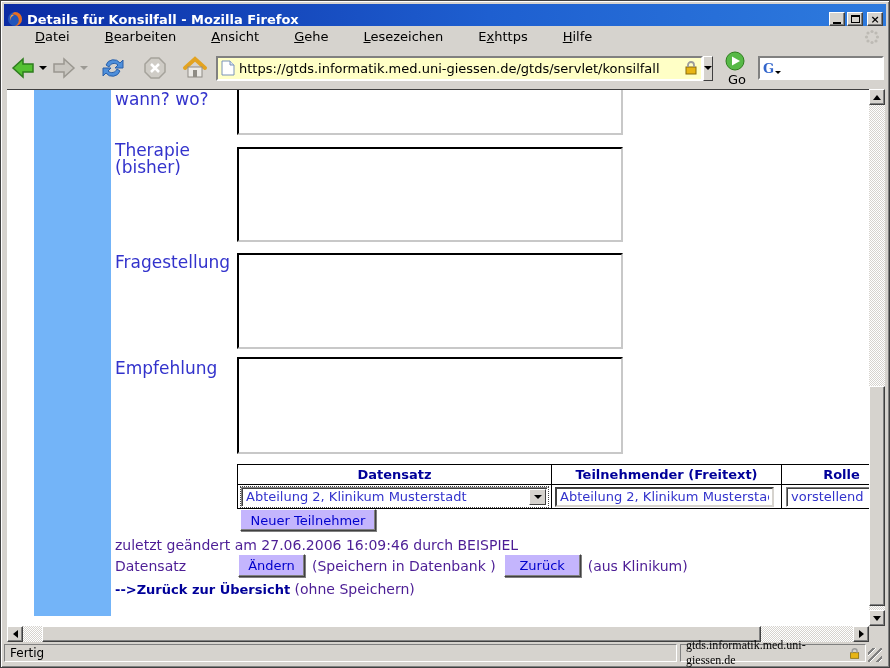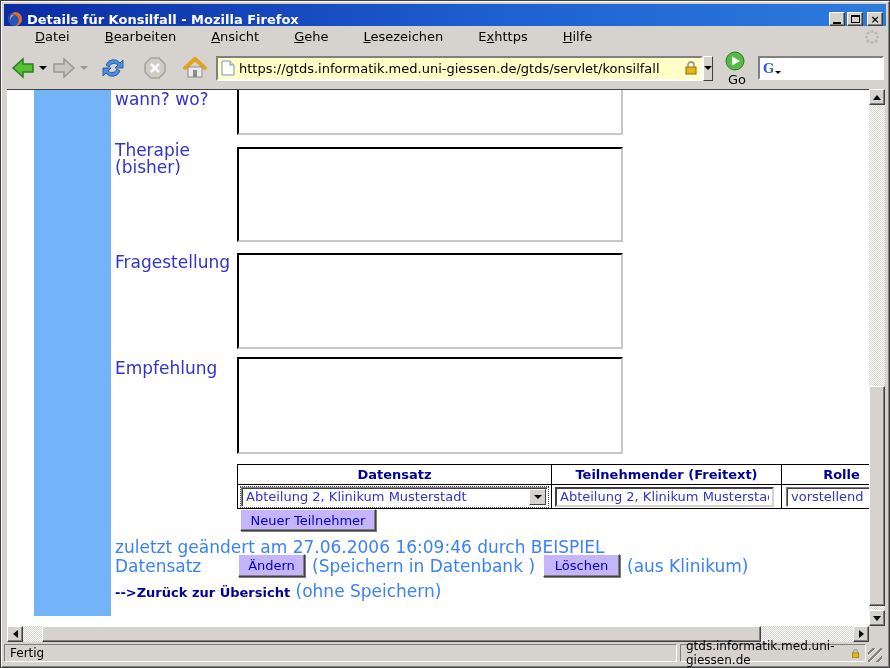--- a/index.html
+++ b/index.html
@@ -75,21 +75,21 @@
   .selbtn { width:17px; height:16px; margin:1px; background:#D6D3CE; border:1px solid;
             border-color:#FFFFFF #404040 #404040 #FFFFFF; display:flex; align-items:center; justify-content:center; flex:0 0 auto; }
   .dotted { outline:1px dotted #444444; }
   .tinput { height:20px; border:2px solid; border-color:#404040 #D6D3CE #D6D3CE #404040; background:#fff;
             font-family:"DejaVu Sans",sans-serif; font-size:13px; color:#3333CC; padding:0 3px; outline:none; }
 
   .btn3d { background:#c4b5fd; border:1px solid; border-color:#FFFFFF #404040 #404040 #FFFFFF;
            box-shadow: inset -1px -1px 0 #808080, 1px 1px 0 #808080;
            font-family:"DejaVu Sans",sans-serif; font-size:13px; color:#0000CC; text-align:center; cursor:default; }
   .newbtn { position:absolute; left:233px; top:419px; width:136px; height:22px; }
-  .bluetext { color:#3b82f6; font-size:17px; }
+  .bluetext { color:#4c1d95; font-size:14px; }
   .navy { color:#000099; }
   .zuletzt { position:absolute; left:108px; top:447px; white-space:nowrap; }
   .dsrow { position:absolute; left:108px; top:464px; display:flex; align-items:center; white-space:nowrap; }
   .dsrow .lbl { width:123px; }
   .abtn { width:67px; height:23px; }
   .lbtn { width:77px; height:23px; margin-left:8px; }
   .note { margin-left:7px; }
   .backrow { position:absolute; left:108px; top:491px; white-space:nowrap; font-size:13px; }
   .backlink { font-weight:bold; color:#000099; }
 
@@ -113,21 +113,21 @@
   .hthumb { position:absolute; top:0; left:19px; width:719px; height:16px; background:#D6D3CE;
             border:1px solid; border-color:#FFFFFF #404040 #404040 #FFFFFF; box-shadow: inset -1px -1px 0 #808080; }
   .corner { grid-column:2; grid-row:2; background:#D6D3CE; }
 
   
   .statusbar { position:absolute; left:3px; right:3px; bottom:3px; height:22px; background:#D6D3CE;
                display:flex; align-items:stretch; padding:2px 0; }
   .spanel { border:1px solid; border-color:#808080 #FFFFFF #FFFFFF #808080; display:flex; align-items:center;
             font-size:12px; color:#000; padding:0 5px; }
   .spanel.main { width:673px; margin-right:3px; }
-  .spanel.domain { width:186px; justify-content:flex-end; gap:16px; }
+  .spanel.domain { width:186px; justify-content:flex-end; gap:16px;font-family:Liberation Serif, serif; }
   .grip { width:14px; height:14px; margin:4px 1px 0 2px;
           background:repeating-linear-gradient(135deg, transparent 0 3px, #808080 3px 5px, #FFFFFF 5px 6px); }
 </style>
 </head>
 <body>
 
 <div class="window">
 
   <div class="titlebar">
     <svg class="ff-icon" viewBox="0 0 16 16">
@@ -281,21 +281,21 @@
         </table>
 
       <button class="btn3d newbtn">Neuer Teilnehmer</button>
 
       <div class="zuletzt bluetext">zuletzt geändert am 27.06.2006 16:09:46 durch BEISPIEL</div>
 
       <div class="dsrow">
         <span class="lbl bluetext">Datensatz</span>
         <button class="btn3d abtn">Ändern</button>
         <span class="note bluetext">(Speichern in Datenbank )</span>
-        <button class="btn3d lbtn">Löschen</button>
+        <button class="btn3d lbtn">Zurück</button>
         <span class="note bluetext">(aus Klinikum)</span>
       </div>
 
       <div class="backrow">
         <span class="backlink">--&gt;Zurück zur Übersicht</span><span class="bluetext"> (ohne Speichern)</span>
       </div>
     </div>
 
     <div class="vscroll">
       <div class="sbtn">

